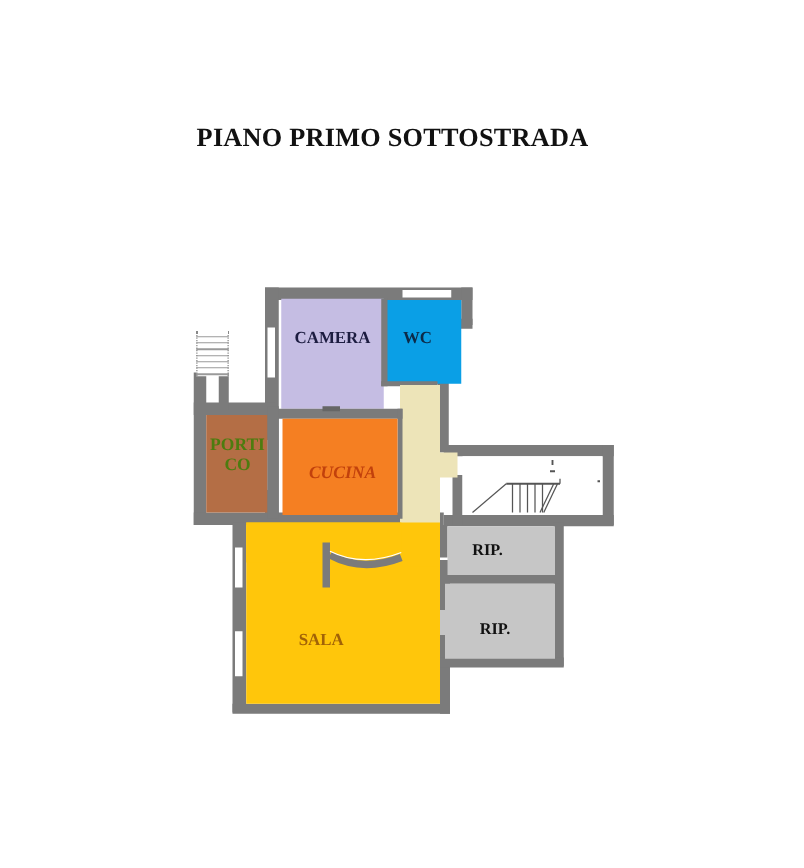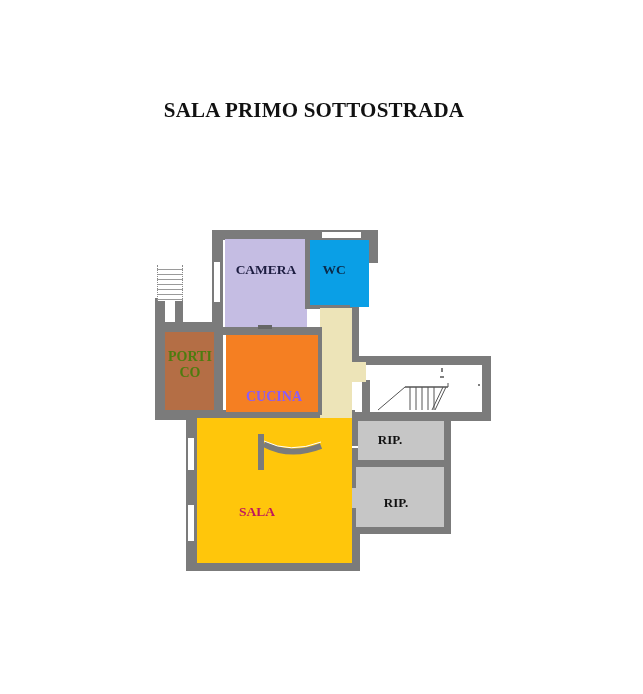--- a/index.html
+++ b/index.html
@@ -5,21 +5,21 @@
   html, body { margin:0; padding:0; background:#ffffff; }
   body { width:643px; height:694px; position:relative; overflow:hidden; font-family:"Liberation Serif", "DejaVu Serif", serif; }
   .title { position:absolute; left:0; top:98px; width:628px; text-align:center; font-size:21px; font-weight:bold; color:#111; letter-spacing:0.2px; }
   .abs { position:absolute; box-sizing:border-box; }
   .wall { background:#7b7b7b; }
   .room-label { position:absolute; font-weight:bold; font-size:14px; text-align:center; line-height:17px; }
 </style>
 </head>
 <body>
 
-<div class="title">SALA PRIMO SOTTOSTRADA</div>
+<div class="title">PIANO PRIMO SOTTOSTRADA</div>
 
 <div class="abs" style="left:0;top:0;width:597px;height:694px;">
 
   <div class="abs wall" style="left:212px;top:230px;width:166px;height:10px;"></div>
   <div class="abs" style="left:322px;top:232px;width:39px;height:6px;background:#fff;"></div>
   <div class="abs wall" style="left:212px;top:230px;width:11px;height:185px;"></div>
   <div class="abs" style="left:214px;top:262px;width:6px;height:40px;background:#fff;"></div>
   <div class="abs" style="left:214px;top:352px;width:6px;height:40px;background:#fff;"></div>
   <div class="abs wall" style="left:369px;top:230px;width:9px;height:30px;"></div>
   <div class="abs wall" style="left:350px;top:255px;width:28px;height:8px;"></div>
@@ -97,17 +97,17 @@
     <line x1="65" y1="45" x2="76" y2="22" stroke="#555" stroke-width="1"></line>
     <line x1="72" y1="3" x2="72" y2="7" stroke="#555" stroke-width="1.5"></line>
     <line x1="70" y1="12" x2="74" y2="12" stroke="#555" stroke-width="1.5"></line>
     <line x1="108" y1="20" x2="110" y2="20" stroke="#555" stroke-width="1.5"></line>
   </svg>
 
   <div class="room-label" style="left:228px;top:261px;width:76px;color:#1c1c40;font-size:13.5px;">CAMERA</div>
   <div class="room-label" style="left:316px;top:261px;width:36px;color:#0c2a48;font-size:13.5px;">WC</div>
   <div class="room-label" style="left:164px;top:348px;width:52px;color:#4d7c0f;">PORTI</div>
   <div class="room-label" style="left:164px;top:364px;width:52px;color:#4d7c0f;">CO</div>
-  <div class="room-label" style="left:236px;top:388px;width:76px;color:#8b5cf6;">CUCINA</div>
-  <div class="room-label" style="left:230px;top:503px;width:54px;color:#be185d;font-size:13.5px;">SALA</div>
+  <div class="room-label" style="left:236px;top:370px;width:76px;color:#c2410c;font-style:italic;">CUCINA</div>
+  <div class="room-label" style="left:230px;top:503px;width:54px;color:#a16207;font-size:13.5px;">SALA</div>
   <div class="room-label" style="left:368px;top:431px;width:44px;color:#111;font-size:13px;">RIP.</div>
   <div class="room-label" style="left:374px;top:494px;width:44px;color:#111;font-size:13px;">RIP.</div>
 </div>
 
 </body></html>

